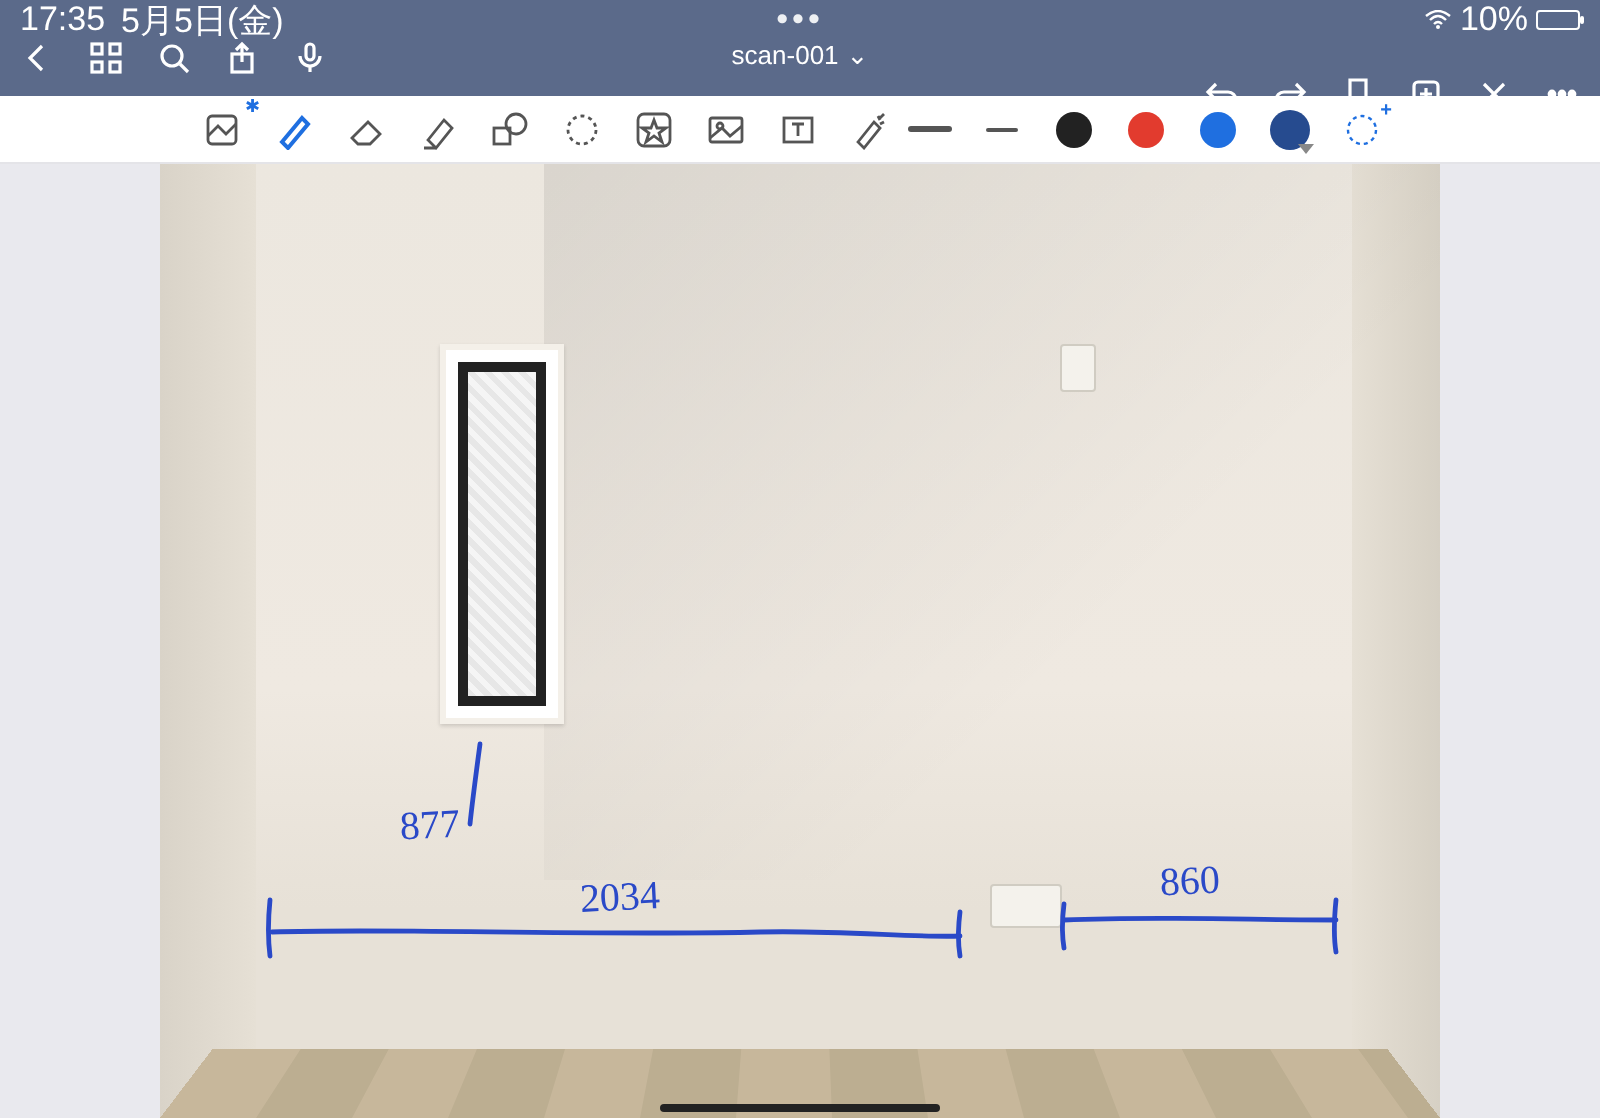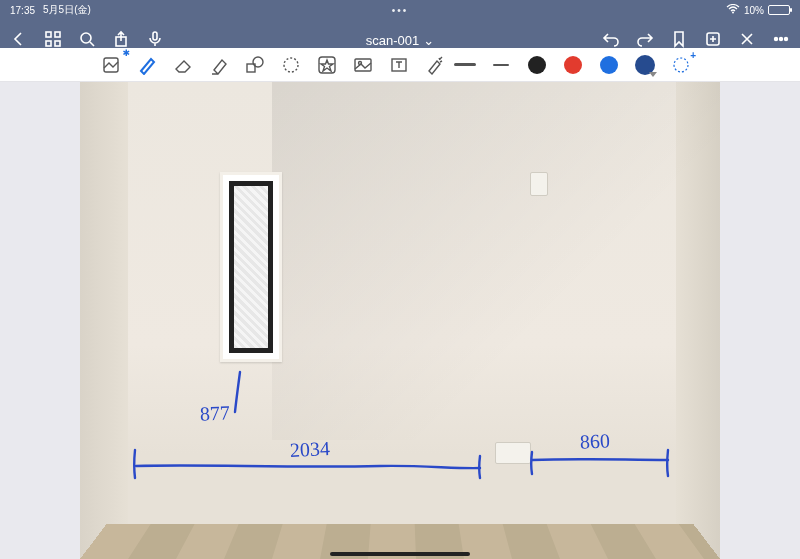--- a/index.html
+++ b/index.html
@@ -5,42 +5,43 @@
   * { margin: 0; padding: 0; box-sizing: border-box; }
   html, body { width: 800px; height: 559px; overflow: hidden; font-family: -apple-system, "Helvetica Neue", Arial, sans-serif; background: #fff; }
 
   
   .statusbar {
     height: 20px;
     background: #5b6a8a;
     color: #fff;
     display: flex;
     align-items: center;
-    font-size: 10px;
+    font-size: 17px;
     padding: 0 10px;
     position: relative;
   }
   .statusbar .left { display: flex; gap: 8px; align-items: center; }
   .statusbar .center { position: absolute; left: 50%; transform: translateX(-50%); letter-spacing: 2px; opacity: .9; }
   .statusbar .right { margin-left: auto; display: flex; align-items: center; gap: 4px; }
   .battery-shell {
     width: 22px; height: 10px; border: 1px solid #fff; border-radius: 2px; position: relative;
   }
   .battery-shell::after { content: ''; position: absolute; right: -3px; top: 2px; width: 2px; height: 4px; background: #fff; border-radius: 1px; }
   .battery-fill { background: #fff; height: 100%; width: 100%; }
 
   
   .titlebar {
     height: 28px;
     background: #5b6a8a;
     color: #fff;
     display: flex;
-    align-items: flex-end;
+    align-items: flex-start;
     padding: 0 10px;
     position: relative;
+    flex-direction: column;
   }
   .titlebar .tb-left, .titlebar .tb-right { display: flex; gap: 16px; align-items: center; }
   .titlebar .tb-center { position: absolute; left: 50%; transform: translateX(-50%); font-size: 13px; display: flex; gap: 4px; align-items: center; }
   .titlebar .ico { width: 18px; height: 18px; display: flex; align-items: center; justify-content: center; }
   .titlebar svg { stroke: #fff; fill: none; stroke-width: 1.6; }
   .tb-right { margin-left: auto; }
 
   
   .toolbar {
     height: 34px;

